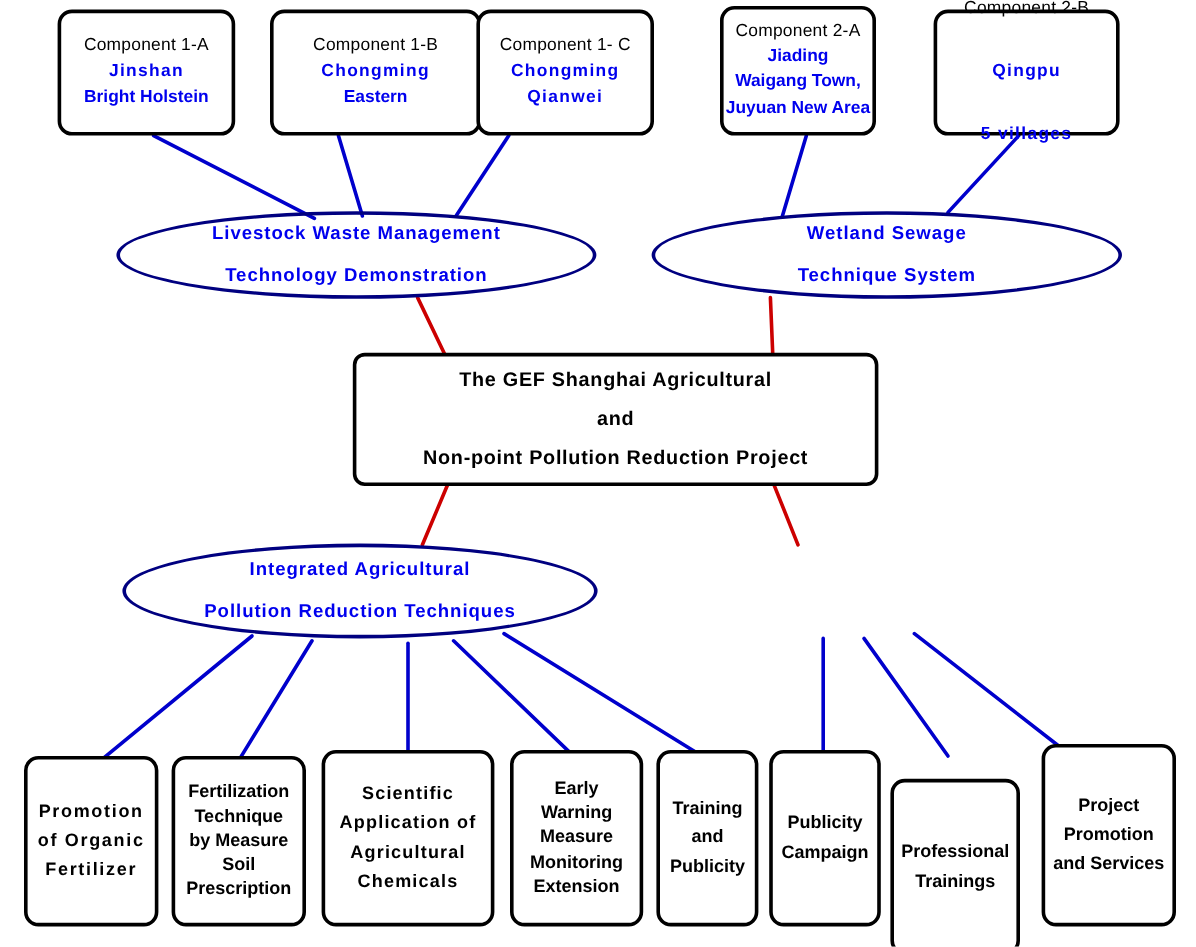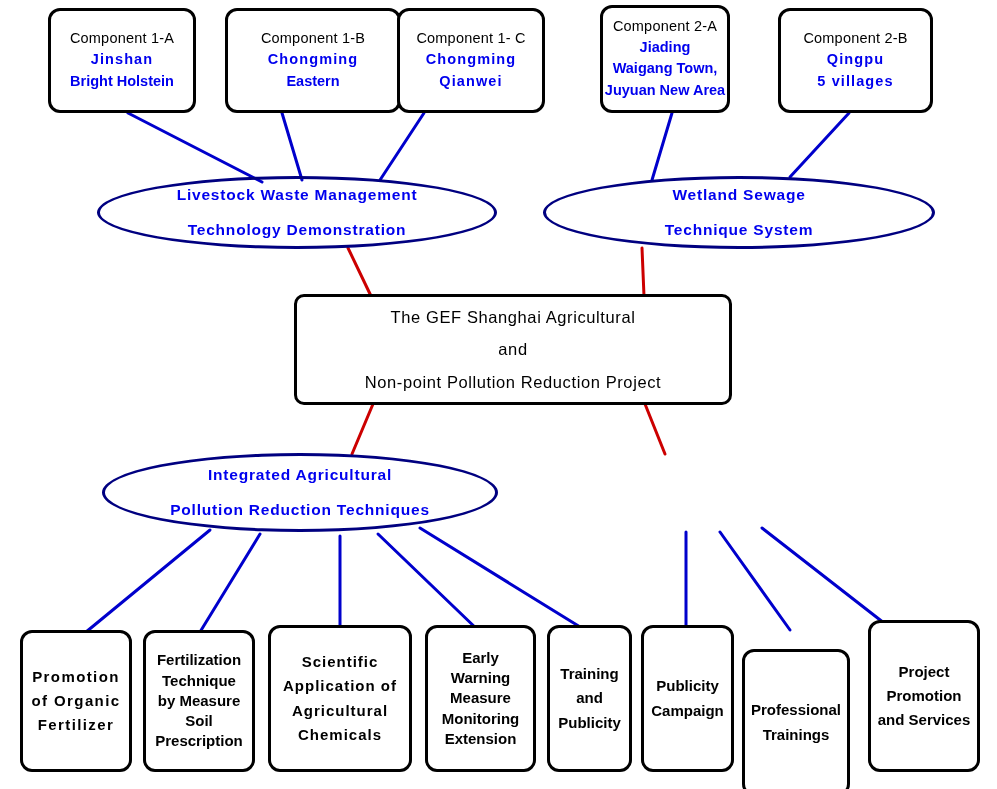--- a/index.html
+++ b/index.html
@@ -57,21 +57,21 @@
     white-space: nowrap;
   }
   .rbox .sub.wide { letter-spacing: 1.1px; }
   .rbox .sub.tight { letter-spacing: 0px; }
 
   
   .centerbox {
     border: 3px solid #000000;
     border-radius: 10px;
     color: #000000;
-    font-weight: normal;
+    font-weight: bold;
     font-size: 16.5px;
     line-height: 1.95;
     letter-spacing: 0.6px;
     white-space: nowrap;
   }
 
   
   .ellipse {
     border: 3px solid #000080;
     border-radius: 50%;
@@ -155,21 +155,21 @@
     <div class="sub wide">Qianwei</div>
   </div>
 
   <div class="node rbox" style="left:600px; top:5px; width:130px; height:108px;">
     <div class="hdr">Component  2-A</div>
     <div class="sub tight">Jiading</div>
     <div class="sub tight">Waigang Town,</div>
     <div class="sub tight">Juyuan New Area</div>
   </div>
 
-  <div class="node rbox" style="left:778px; top:8px; width:155px; height:105px;">
+  <div class="node rbox" style="left:778px; top:8px; width:155px; height:105px;gap:31px;">
     <div class="hdr">Component  2-B</div>
     <div class="sub wide">Qingpu</div>
     <div class="sub wide">5 villages</div>
   </div>
 
   <div class="node ellipse" style="left:97px; top:176px; width:400px; height:73px;">
     <div>Livestock Waste Management</div>
     <div>Technology Demonstration</div>
   </div>
 

